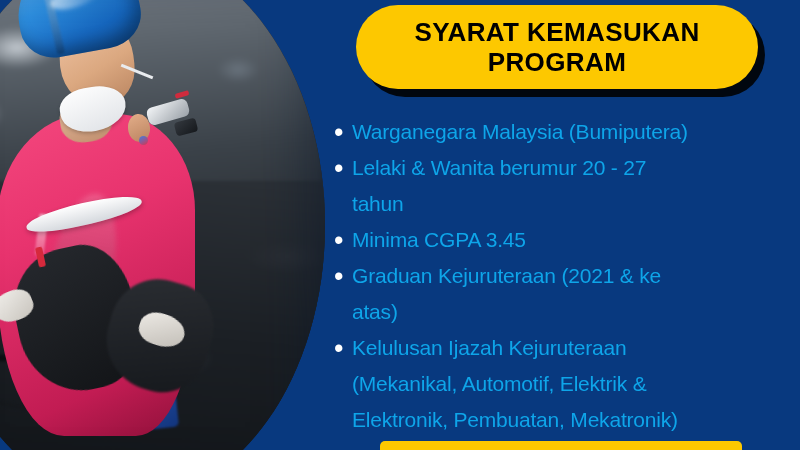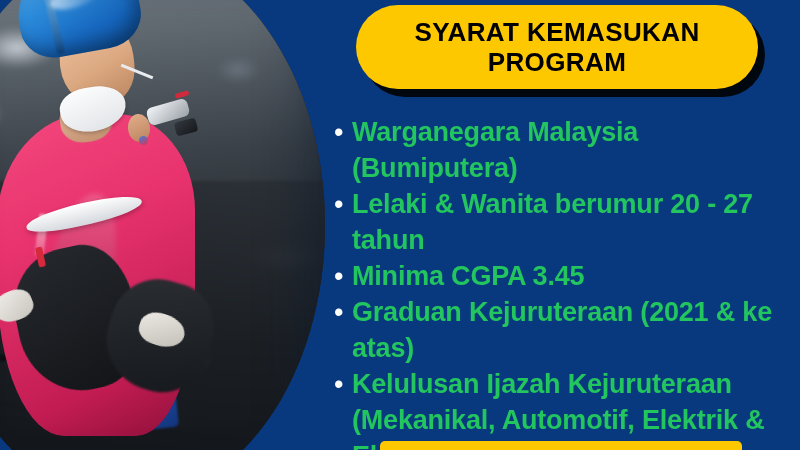--- a/index.html
+++ b/index.html
@@ -256,24 +256,24 @@
     flex:0 0 auto;
     width:22px;
     color:#ffffff;
     font-size:27px;
     line-height:36px;
     text-align:left;
     padding-left:4px;
   }
   .bullet-text {
     flex:1 1 auto;
-    color:#22c55e;
-    font-size:27px;
+    color:#0ea5e9;
+    font-size:21px;
     line-height:36px;
-    font-weight:700;
+    font-weight:400;
     letter-spacing:-.2px;
     white-space:pre-line;
   }
 
   
   #bottom-bar {
     position:absolute;
     left:380px; top:441px;
     width:362px; height:14px;
     background:#fdc800;

